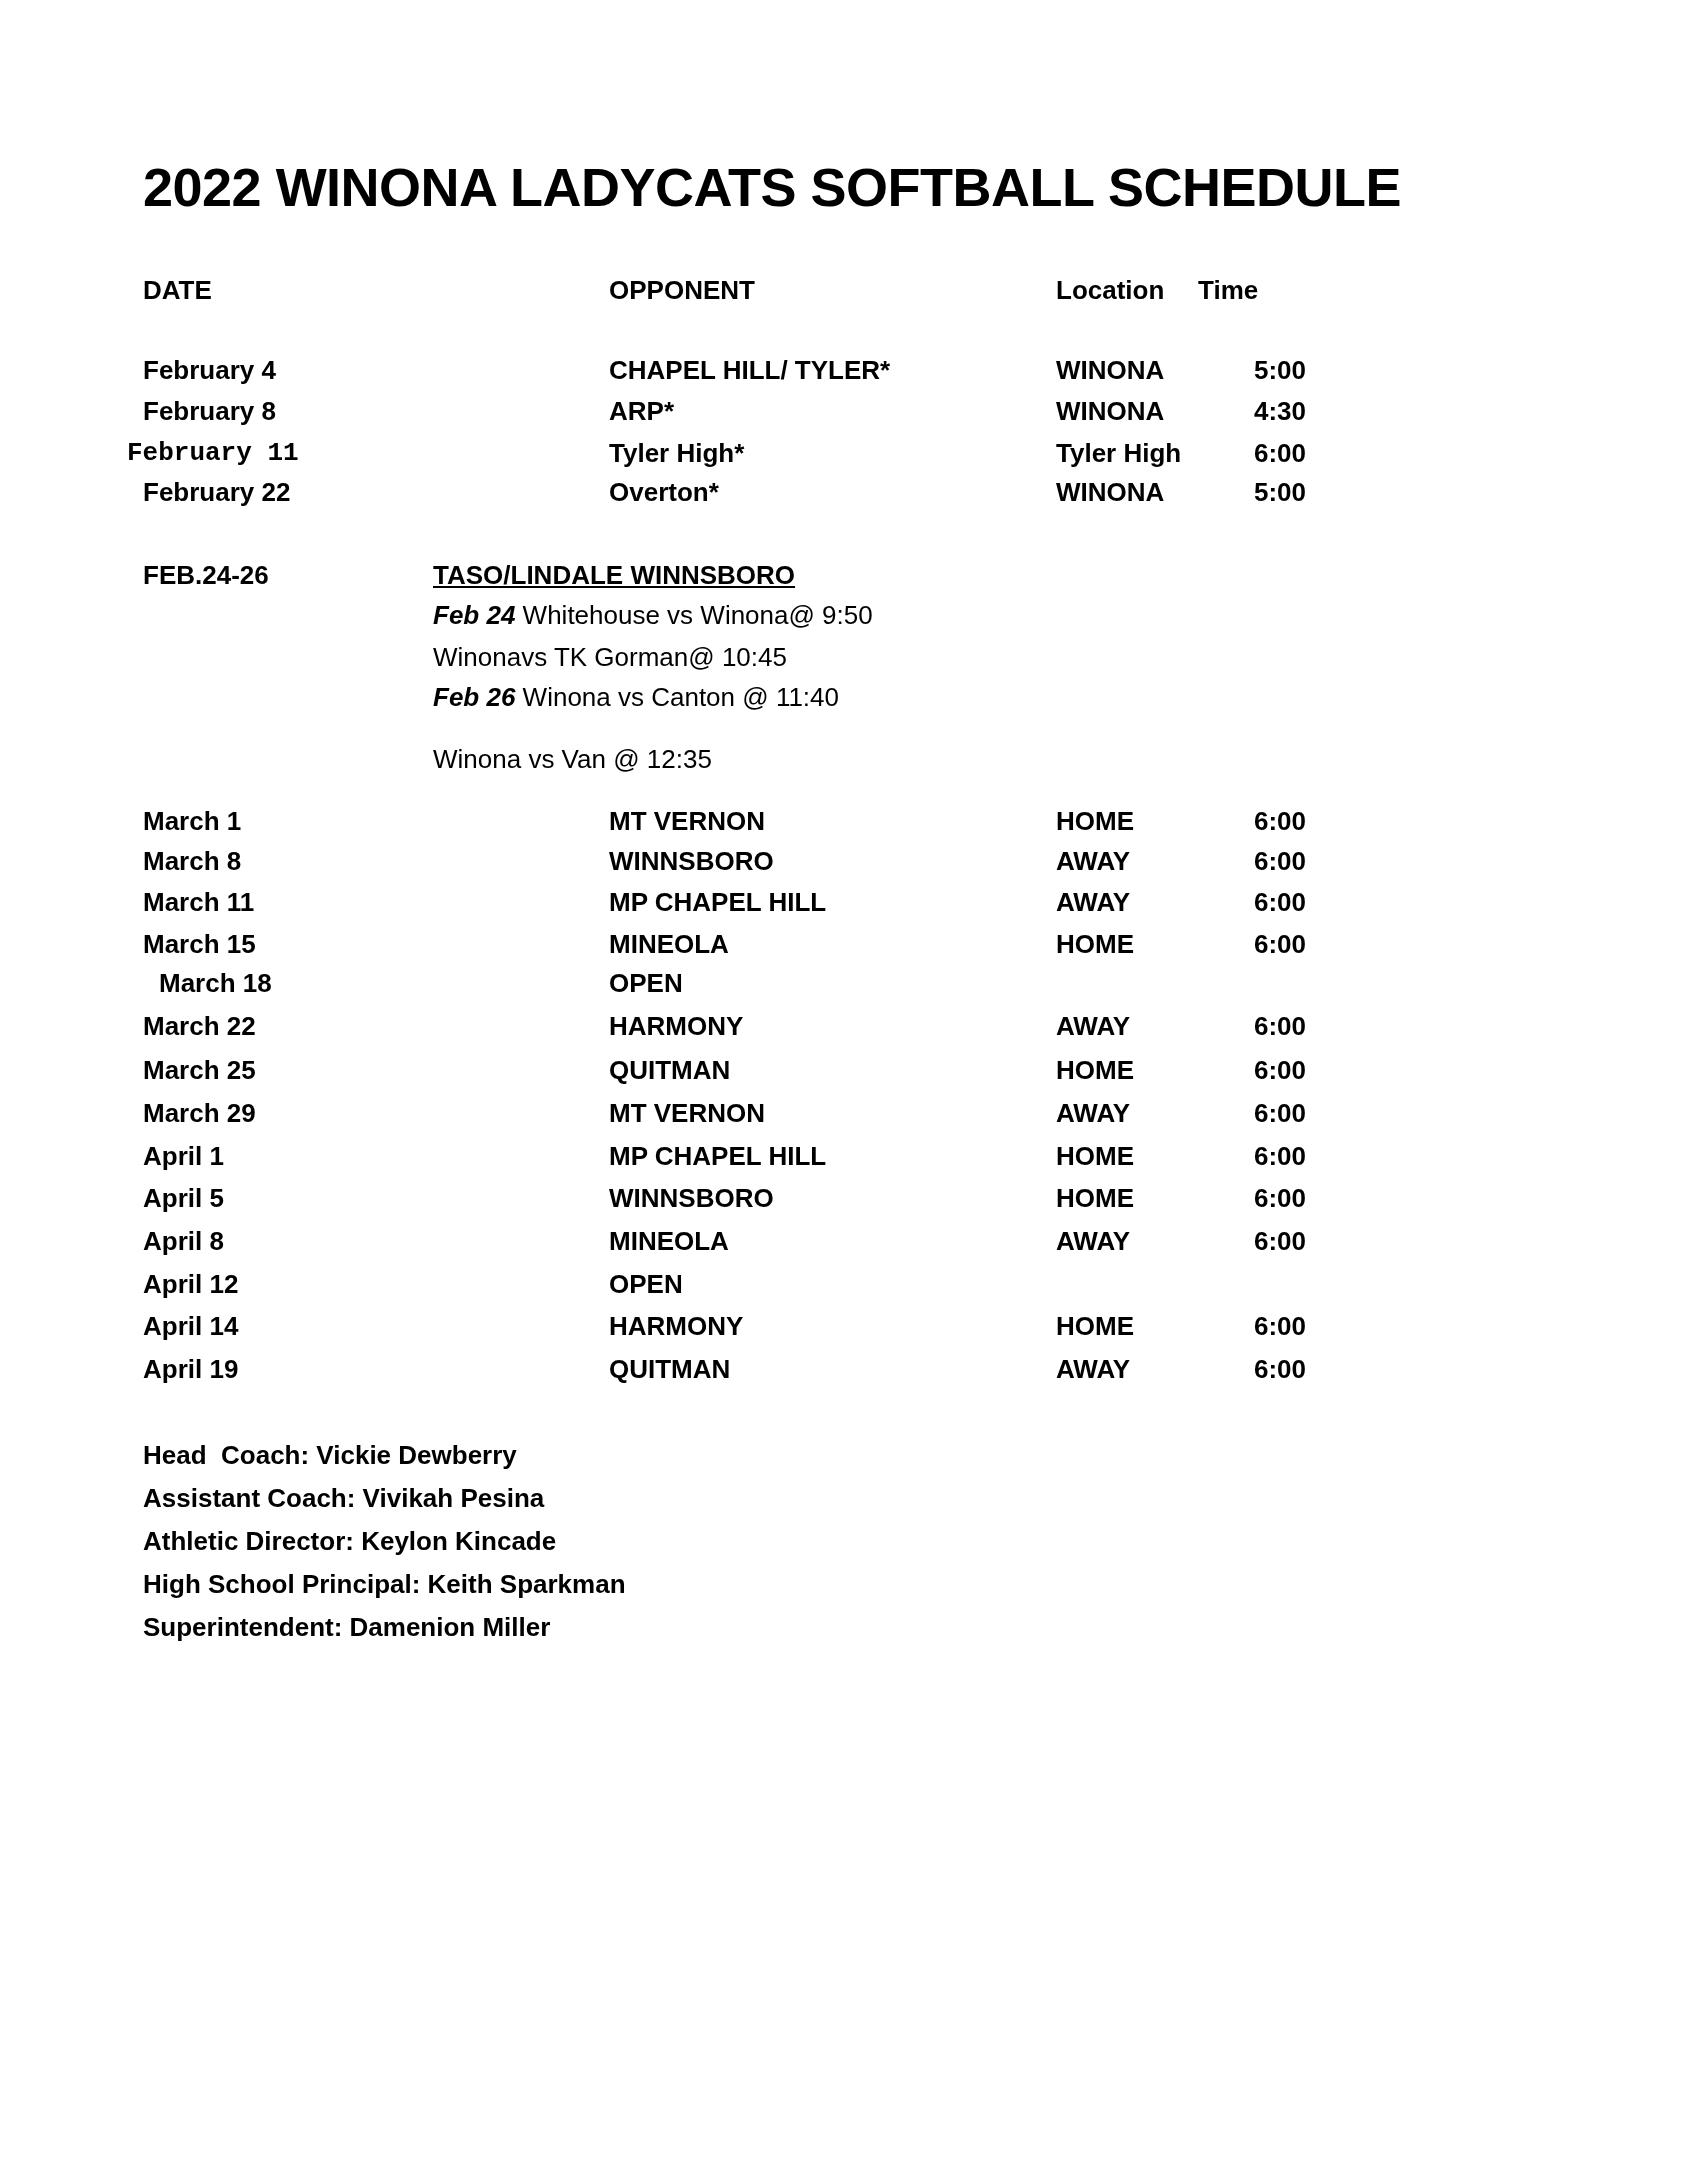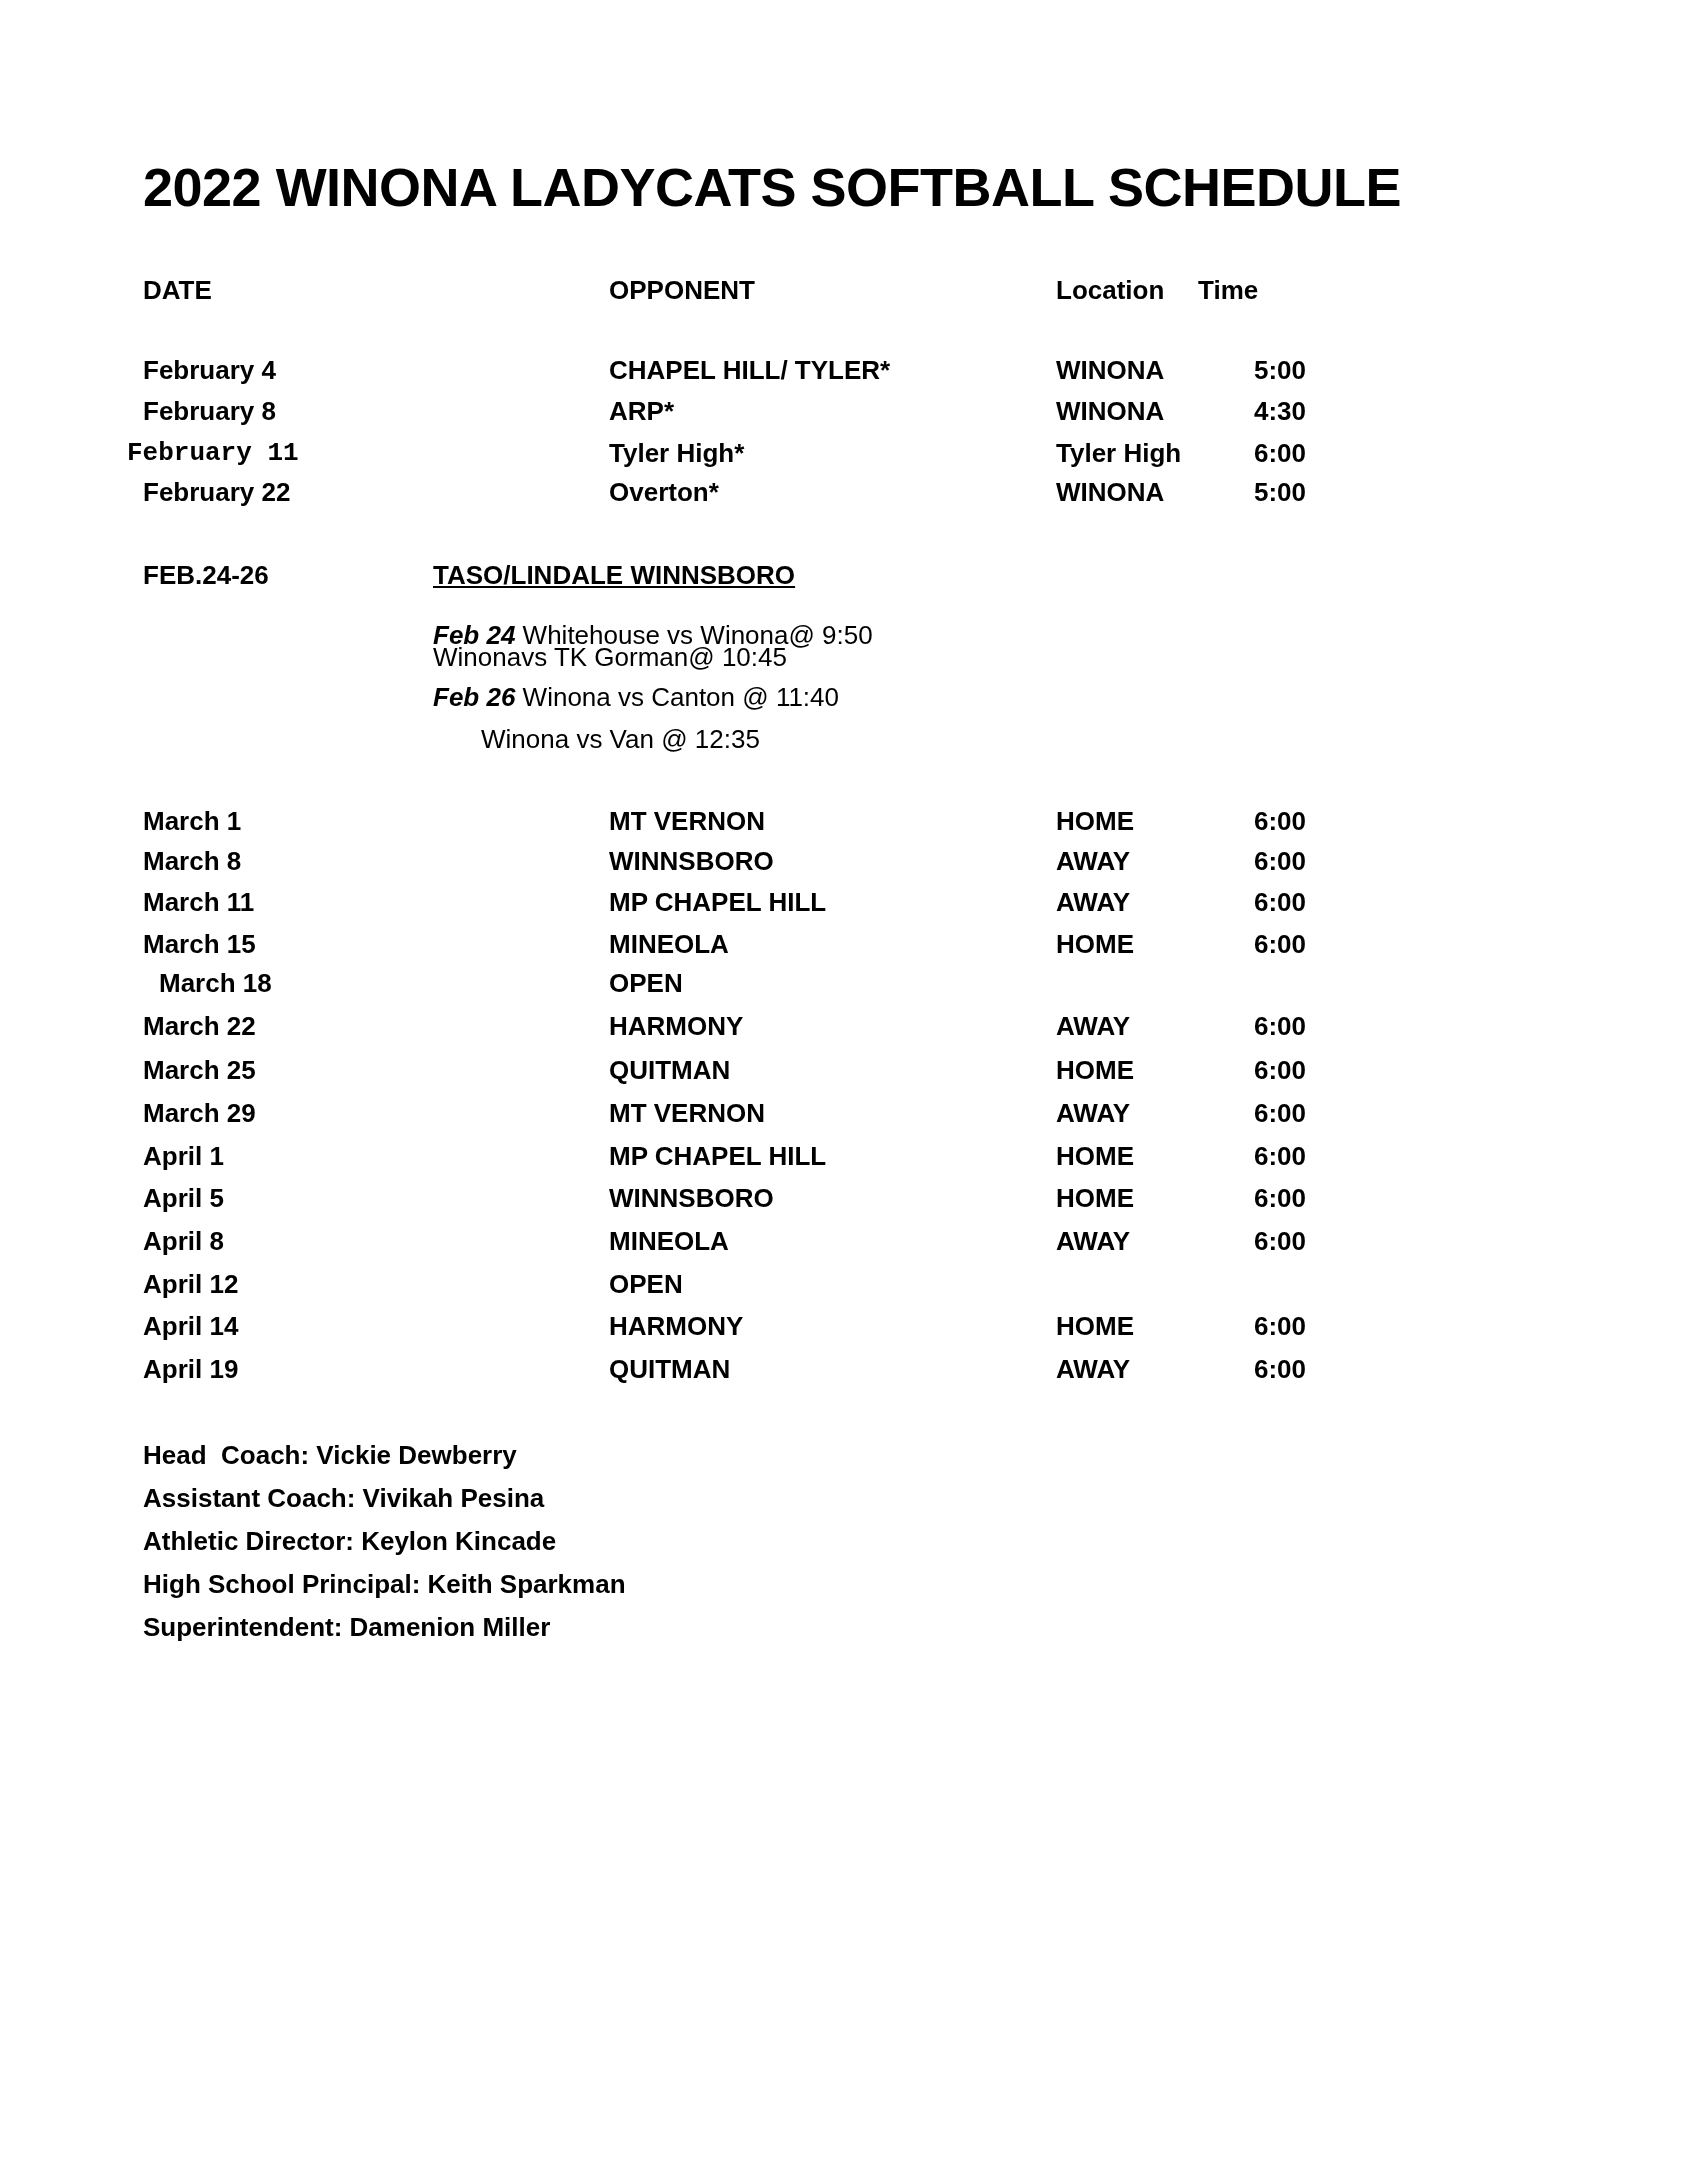--- a/index.html
+++ b/index.html
@@ -38,24 +38,24 @@
     <div class="abs cell" style="left: 1254px; top: 438px;">6:00</div>
     <div class="abs cell" style="left: 143px; top: 477px;">February 22</div>
     <div class="abs cell" style="left: 609px; top: 477px;">Overton*</div>
     <div class="abs cell" style="left: 1056px; top: 477px;">WINONA</div>
     <div class="abs cell" style="left: 1254px; top: 477px;">5:00</div>
   </div>
 
 <div class="abs cell" style="left:143px; top:560px">FEB.24-26</div>
 <div class="abs cell ul" style="left:433px; top:560px">TASO/LINDALE  WINNSBORO</div>
 <div id="tourney-lines">
-    <div class="abs light" style="left: 433px; top: 600px; margin-top: 20px;"><span class="it">Feb 24</span><span style="white-space: pre;"> Whitehouse vs Winona@ 9:50</span></div>
+    <div class="abs light" style="left: 433px; top: 600px;"><span class="it">Feb 24</span><span style="white-space: pre;"> Whitehouse vs Winona@ 9:50</span></div>
     <div class="abs light" style="left: 433px; top: 642px;"><span class="it"></span><span style="white-space: pre;">Winonavs TK Gorman@ 10:45</span></div>
     <div class="abs light" style="left: 433px; top: 682px;"><span class="it">Feb 26</span><span style="white-space: pre;"> Winona vs Canton @ 11:40</span></div>
-    <div class="abs light" style="left: 433px; top: 724px; margin-left: 48px;"><span class="it"></span><span style="white-space: pre;">Winona vs Van @ 12:35</span></div>
+    <div class="abs light" style="left: 433px; top: 744px;"><span class="it"></span><span style="white-space: pre;">Winona vs Van @ 12:35</span></div>
   </div>
 
 <div id="game-rows">
     <div class="abs cell" style="left: 143px; top: 806px;">March 1</div>
     <div class="abs cell" style="left: 609px; top: 806px;">MT VERNON</div>
     <div class="abs cell" style="left: 1056px; top: 806px;">HOME</div>
     <div class="abs cell" style="left: 1254px; top: 806px;">6:00</div>
     <div class="abs cell" style="left: 143px; top: 846px;">March 8</div>
     <div class="abs cell" style="left: 609px; top: 846px;">WINNSBORO</div>
     <div class="abs cell" style="left: 1056px; top: 846px;">AWAY</div>

